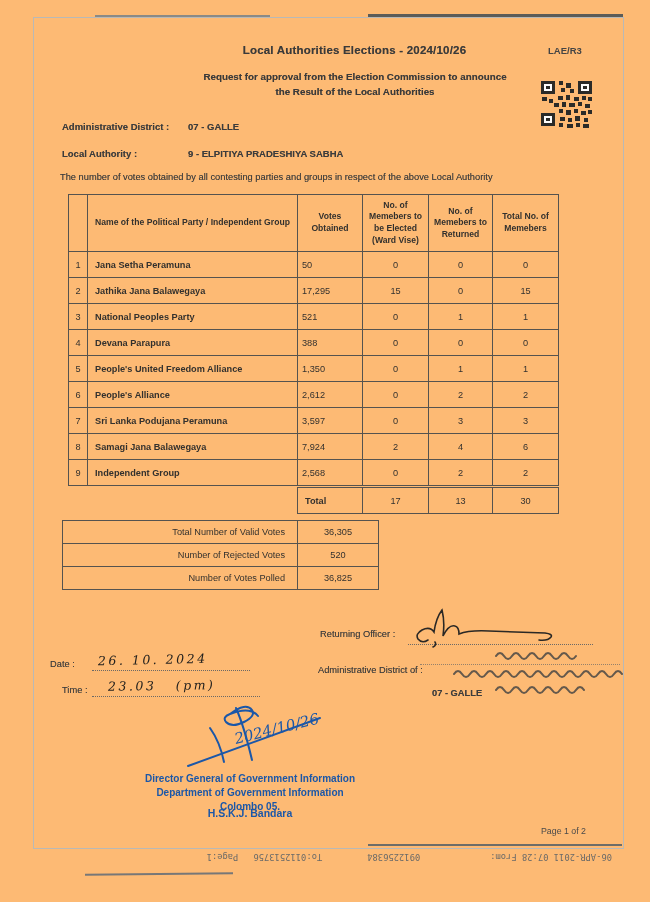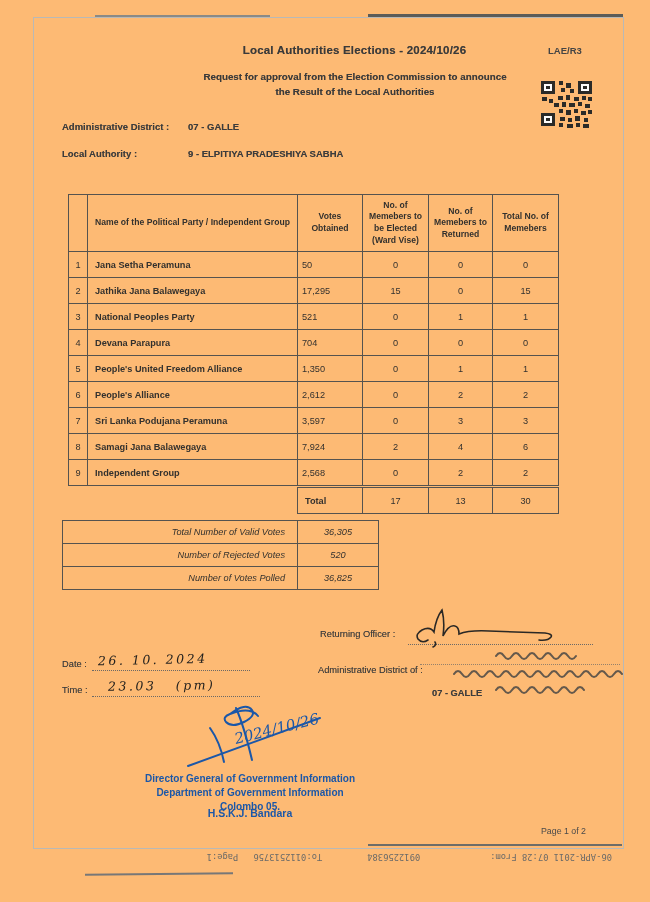--- a/index.html
+++ b/index.html
@@ -26,21 +26,21 @@
     border:1px solid #55534f;font-size:9.2px;color:#33312e;overflow:hidden;
   }
   .results-table th{font-weight:bold;font-size:8.6px;text-align:center;vertical-align:middle;
     padding:2px 3px;line-height:1.35;height:52px;color:#33312e;}
   .results-table td{height:25px;padding:0 4px;}
   .td-no{text-align:center;}
   .td-party{text-align:left;padding-left:7px !important;font-weight:bold;}
   .td-votes{text-align:left;padding-right:10px !important;}
   .td-center{text-align:center;}
   .total-table td{height:25px;padding:0 4px;}
-  .summary-table td{height:22px;padding:0 24px;font-style:italic;}
+  .summary-table td{height:22px;padding:0 24px;}
   .summary-label{text-align:right;padding-right:12px !important;font-size:9.3px;}
   .summary-value{text-align:center;font-size:9.4px;}
   
   .small-label{font-size:9.3px;color:#3c3c3c;}
   .dotline{border-bottom:1.2px dotted #6b6966;}
   .handwriting{font-family:"DejaVu Serif",serif;font-style:italic;font-size:12.5px;
     letter-spacing:2.5px;color:#23211e;white-space:nowrap;}
   .blue{color:#1b57a8;}
   .sig-name{font-size:10.5px;font-weight:bold;text-align:center;}
   .sig-title{font-size:10px;font-weight:bold;text-align:center;line-height:1.4;}
@@ -108,20 +108,21 @@
         <rect x="27" y="45" width="6" height="4"></rect>
         <rect x="36" y="44" width="4" height="4"></rect>
         <rect x="43" y="45" width="6" height="4"></rect>
     </g>
   </svg>
 
   <div class="abs meta-label fuzz" style="left:62px;top:121px;">Administrative District :</div>
   <div class="abs meta-value fuzz" style="left:188px;top:121px;">07 - GALLE</div>
   <div class="abs meta-label fuzz" style="left:62px;top:148px;">Local Authority :</div>
   <div class="abs meta-value fuzz" style="left:188px;top:148px;">9 - ELPITIYA PRADESHIYA SABHA</div>
+  <div class="abs intro fuzz" style="left:60px;top:172px;width:560px;">The number of votes obtained by all contesting parties and groups in respect of the above Local Authority</div>
 
   <table class="abs results-table" style="left:68px;top:194px;width:490px;">
     <colgroup>
         <col style="width:19px">
         <col style="width:210px">
         <col style="width:65px">
         <col style="width:66px">
         <col style="width:64px">
         <col style="width:66px">
       </colgroup>
@@ -159,21 +160,21 @@
       <td class="td-party">National Peoples Party</td>
       <td class="td-votes">521</td>
       <td class="td-center">0</td>
       <td class="td-center">1</td>
       <td class="td-center">1</td>
     </tr>
 
     <tr>
       <td class="td-no">4</td>
       <td class="td-party">Devana Parapura</td>
-      <td class="td-votes">704</td>
+      <td class="td-votes">388</td>
       <td class="td-center">0</td>
       <td class="td-center">0</td>
       <td class="td-center">0</td>
     </tr>
 
     <tr>
       <td class="td-no">5</td>
       <td class="td-party">People's United Freedom Alliance</td>
       <td class="td-votes">1,350</td>
       <td class="td-center">0</td>
@@ -272,21 +273,21 @@
   <div class="abs dotline" style="left:420px;top:650px;width:200px;height:14px;opacity:.7;"></div>
 
   <svg class="abs" style="left:450px;top:646px;filter:blur(.6px);" width="178" height="58" viewBox="0 0 178 58">
     <g fill="none" stroke="#4a4845" stroke-width="2.1" stroke-linecap="round" opacity=".85">
       <path d="M46,10 q4,-6 8,0 t8,0 t8,0 t8,0 t8,0 t8,0 t8,0 t8,0 t8,0 t8,0"></path>
       <path d="M4,28 q4,-6 8,0 t8,0 t8,0 t8,0 t8,0 t8,0 t8,0 t8,0 t8,0 t8,0 t8,0 t8,0 t8,0 t8,0 t8,0 t8,0 t8,0 t8,0 t8,0 t8,0 t8,0"></path>
       <path d="M46,44 q4,-6 8,0 t8,0 t8,0 t8,0 t8,0 t8,0 t8,0 t8,0 t8,0 t8,0 t8,0"></path>
     </g>
   </svg>
 
-  <div class="abs small-label fuzz" style="left:62px;top:659px;text-align:center;">Date :</div>
+  <div class="abs small-label fuzz" style="left:50px;top:659px;text-align:center;">Date :</div>
   <div class="abs handwriting" style="left:98px;top:652px;transform:rotate(-1.2deg);">26. 10. 2024</div>
   <div class="abs dotline" style="left:92px;top:658px;width:158px;height:12px;"></div>
   <div class="abs small-label fuzz" style="left:62px;top:685px;">Time :</div>
   <div class="abs handwriting" style="left:108px;top:678px;transform:rotate(-0.8deg);white-space:pre;">23.03   (pm)</div>
   <div class="abs dotline" style="left:92px;top:684px;width:168px;height:12px;"></div>
 
   <div class="abs small-label fuzz" style="left:318px;top:665px;">Administrative District of :</div>
   <div class="abs small-label fuzz" style="left:432px;top:688px;font-weight:600;">07 - GALLE</div>
 
   <svg class="abs" style="left:170px;top:700px;" width="175" height="72" viewBox="0 0 175 72">

